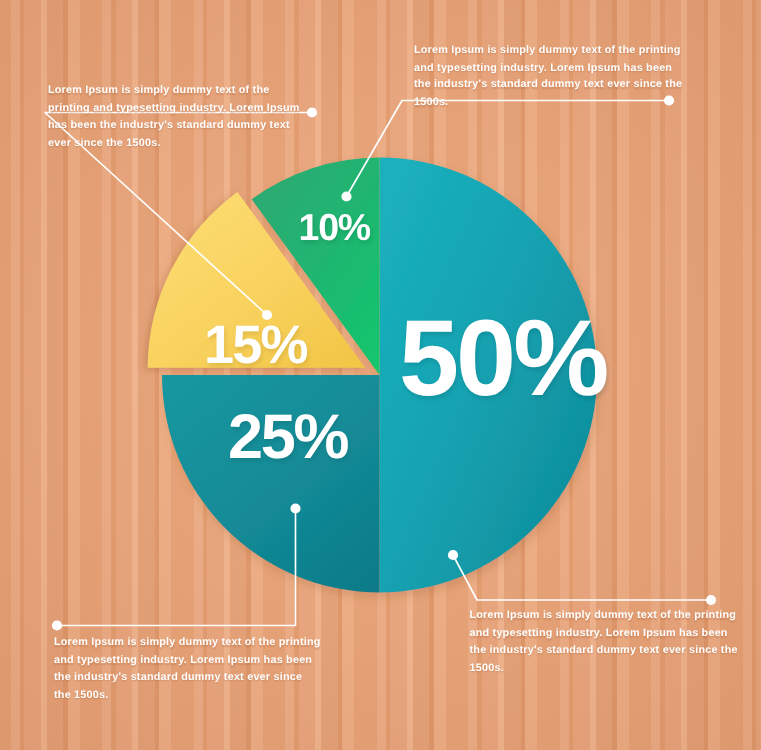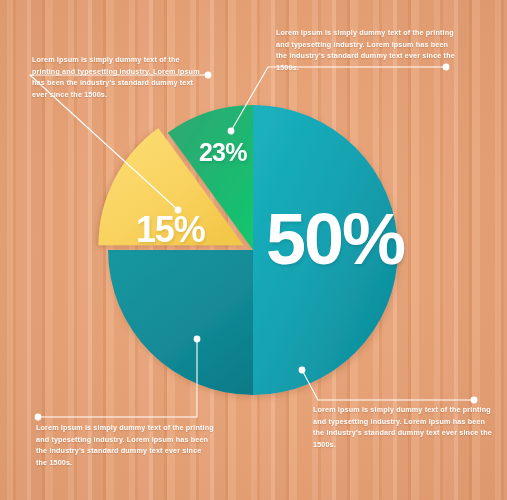--- a/index.html
+++ b/index.html
@@ -160,22 +160,23 @@
         <path fill="url(#grad10)" d="M 253 250 L 167.78 132.76 A 145 145 0 0 1 253 105 Z"></path>
       </g>
 
       <g transform="translate(-9.5, -4.8)" filter="url(#wedgeShadow)">
         <path fill="url(#grad15)" d="M 253 250 L 108 250 A 145 145 0 0 1 167.78 132.76 Z"></path>
       </g>
     </svg>
   </div>
 
   <div class="pct pct-50">50%</div>
+  <div class="pct pct-25">25%</div>
   <div class="pct pct-15">15%</div>
-  <div class="pct pct-10">23%</div>
+  <div class="pct pct-10">10%</div>
 
   <svg class="leaders" width="507" height="500" viewBox="0 0 507 500" xmlns="http://www.w3.org/2000/svg">
     <g stroke="#ffffff" stroke-width="1.1" fill="none" stroke-linecap="round" stroke-linejoin="round">
 
       <path d="M 178 210 L 30 75 L 208 75"></path>
 
       <path d="M 231 131 L 268 67 L 446 67"></path>
 
       <path d="M 197 339 L 197 417 L 38 417"></path>
 

